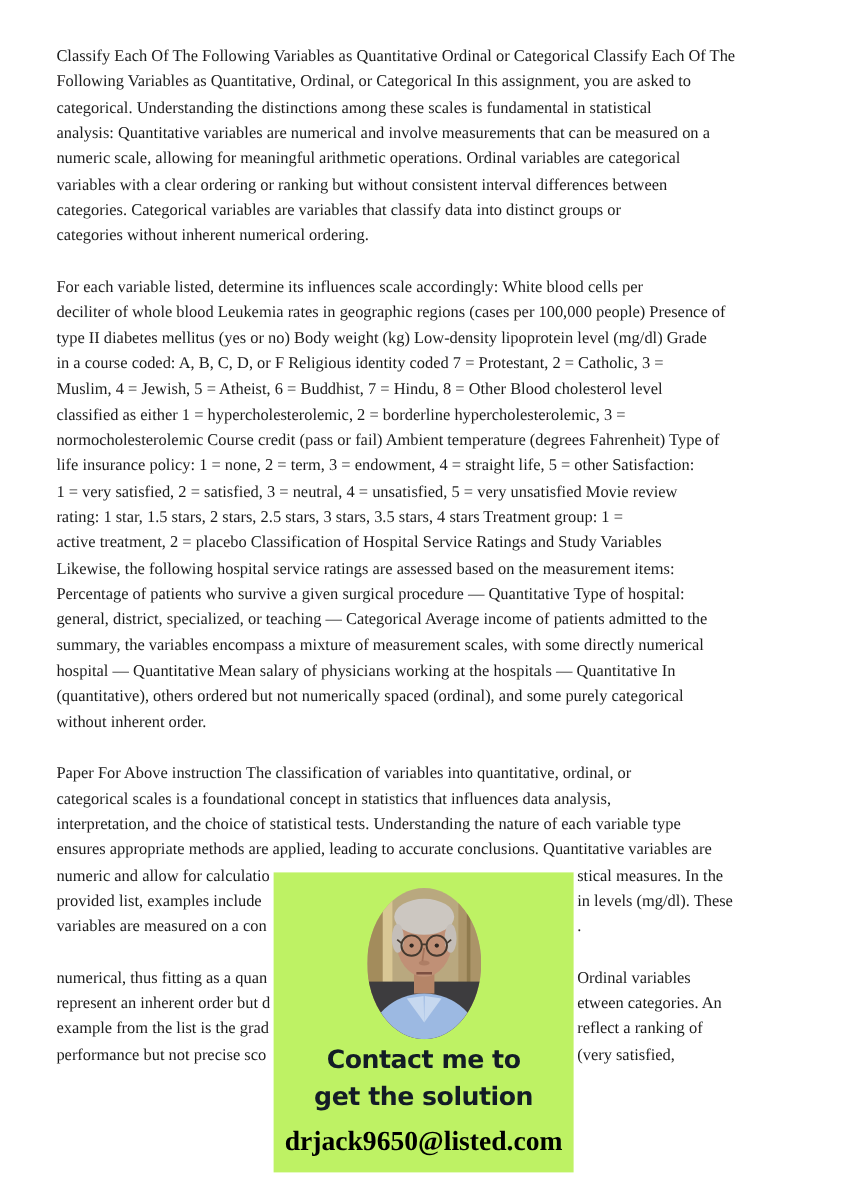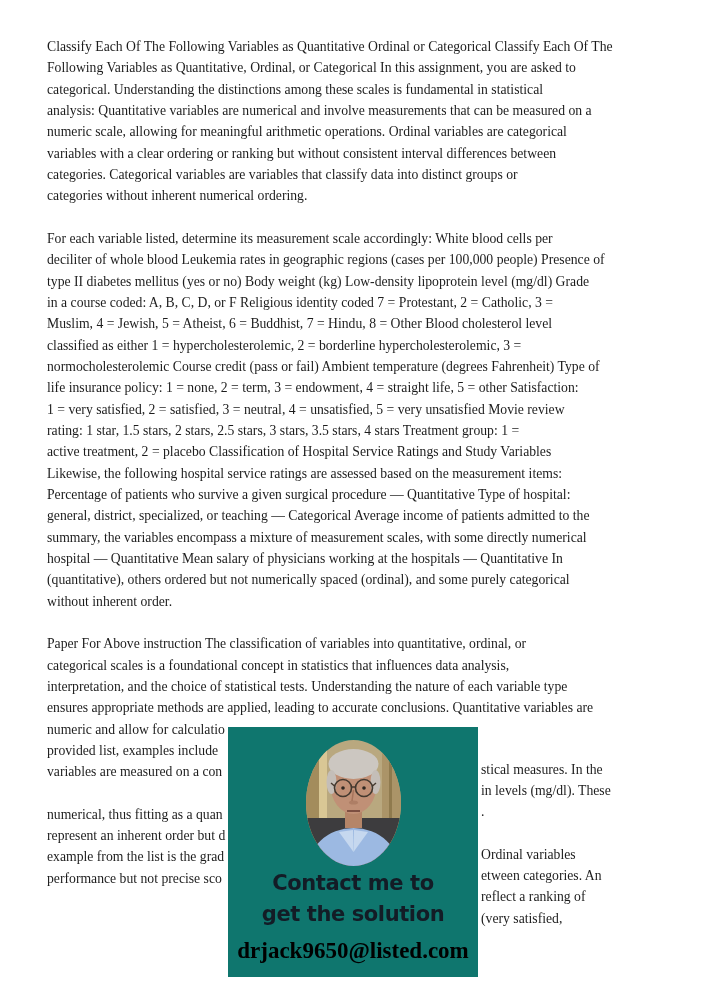--- a/index.html
+++ b/index.html
@@ -7,21 +7,21 @@
   #page {
     position:relative; width:708px; height:1000px; background:#ffffff;
     overflow:hidden; font-family:"Liberation Serif", serif;padding-left:27px;
   }
   #doc {
     position:absolute; left:47px; top:36px; width:630px;
     font-size:13.7px; line-height:21.33px; color:#1c1c1c;
   }
   .para { margin:0 0 21.33px 0; }
   .line { white-space:nowrap; height:21.33px; position:relative; }
-  .frag-right { position:absolute; left:434px; top:0; white-space:nowrap;margin-top:40px; }
+  .frag-right { position:absolute; left:434px; top:0; white-space:nowrap; }
   #overlay {
     position:absolute; left:228px; top:727px; width:250px; height:250px;
     text-align:center; z-index:5;
   }
   .photo-wrap {
     width:95px; height:126px; margin:13px auto 0; border-radius:50%;
     overflow:hidden; display:block;
   }
   .photo-wrap svg { display:block; width:95px; height:126px; }
   .contact {
@@ -43,21 +43,21 @@
         <div class="line">Classify Each Of The Following Variables as Quantitative Ordinal or Categorical Classify Each Of The</div>
         <div class="line">Following Variables as Quantitative, Ordinal, or Categorical In this assignment, you are asked to</div>
         <div class="line">categorical. Understanding the distinctions among these scales is fundamental in statistical</div>
         <div class="line">analysis: Quantitative variables are numerical and involve measurements that can be measured on a</div>
         <div class="line">numeric scale, allowing for meaningful arithmetic operations. Ordinal variables are categorical</div>
         <div class="line">variables with a clear ordering or ranking but without consistent interval differences between</div>
         <div class="line">categories. Categorical variables are variables that classify data into distinct groups or</div>
         <div class="line">categories without inherent numerical ordering.</div>
       </div>
       <div class="para">
-        <div class="line">For each variable listed, determine its measurement scale accordingly: White blood cells per</div>
+        <div class="line">For each variable listed, determine its influences scale accordingly: White blood cells per</div>
         <div class="line">deciliter of whole blood Leukemia rates in geographic regions (cases per 100,000 people) Presence of</div>
         <div class="line">type II diabetes mellitus (yes or no) Body weight (kg) Low-density lipoprotein level (mg/dl) Grade</div>
         <div class="line">in a course coded: A, B, C, D, or F Religious identity coded 7 = Protestant, 2 = Catholic, 3 =</div>
         <div class="line">Muslim, 4 = Jewish, 5 = Atheist, 6 = Buddhist, 7 = Hindu, 8 = Other Blood cholesterol level</div>
         <div class="line">classified as either 1 = hypercholesterolemic, 2 = borderline hypercholesterolemic, 3 =</div>
         <div class="line">normocholesterolemic Course credit (pass or fail) Ambient temperature (degrees Fahrenheit) Type of</div>
         <div class="line">life insurance policy: 1 = none, 2 = term, 3 = endowment, 4 = straight life, 5 = other Satisfaction:</div>
         <div class="line">1 = very satisfied, 2 = satisfied, 3 = neutral, 4 = unsatisfied, 5 = very unsatisfied Movie review</div>
         <div class="line">rating: 1 star, 1.5 stars, 2 stars, 2.5 stars, 3 stars, 3.5 stars, 4 stars Treatment group: 1 =</div>
         <div class="line">active treatment, 2 = placebo Classification of Hospital Service Ratings and Study Variables</div>
@@ -79,21 +79,21 @@
         <div class="line"><span class="frag-left">variables are measured on a con</span><span class="frag-right">.</span></div>
       </div>
       <div class="para">
         <div class="line"><span class="frag-left">numerical, thus fitting as a quan</span><span class="frag-right">Ordinal variables</span></div>
         <div class="line"><span class="frag-left">represent an inherent order but d</span><span class="frag-right">etween categories. An</span></div>
         <div class="line"><span class="frag-left">example from the list is the grad</span><span class="frag-right">reflect a ranking of</span></div>
         <div class="line"><span class="frag-left">performance but not precise sco</span><span class="frag-right">(very satisfied,</span></div>
       </div>
     </div>
 
-  <div id="overlay" style="background: #0f766e;">
+  <div id="overlay" style="background: #bef264;">
     <span class="photo-wrap">
       <svg viewBox="0 0 95 126" xmlns="http://www.w3.org/2000/svg">
         <rect x="0" y="0" width="95" height="126" fill="#b9a87f"></rect>
         <rect x="0" y="0" width="13" height="126" fill="#a38c5c"></rect>
         <rect x="13" y="0" width="8" height="126" fill="#d9c795"></rect>
         <rect x="76" y="0" width="19" height="126" fill="#ab9468"></rect>
         <rect x="83" y="0" width="3" height="126" fill="#8f7a4e"></rect>
         <rect x="0" y="78" width="95" height="48" fill="#3d3c3e"></rect>
         <rect x="39" y="62" width="17" height="26" fill="#b58568"></rect>
         <ellipse cx="47.5" cy="132" rx="47" ry="44" fill="#9cb9e2"></ellipse>

